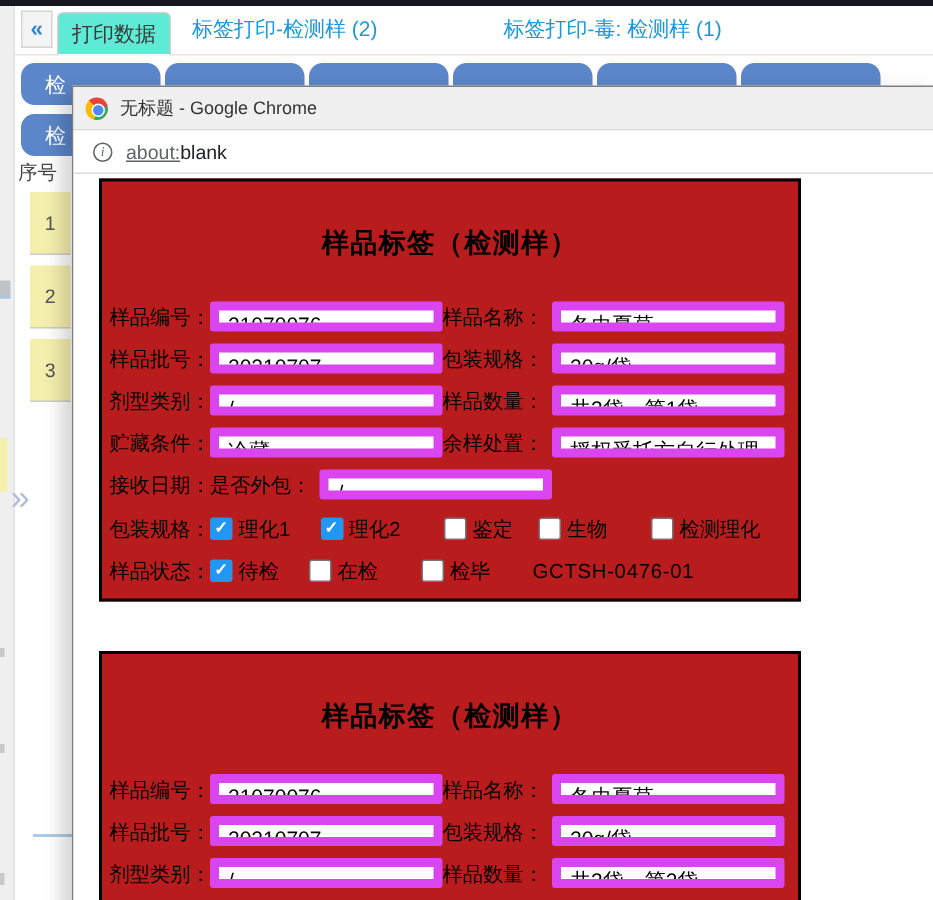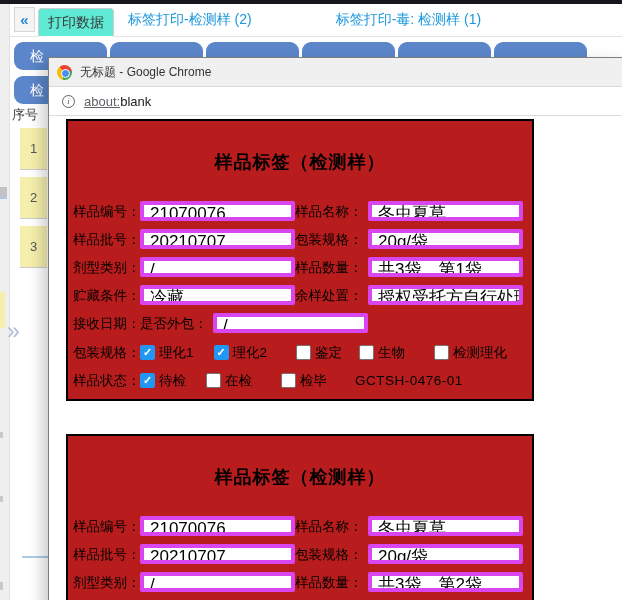--- a/index.html
+++ b/index.html
@@ -61,22 +61,22 @@
 
   .win-page { padding:3px 0 0 17px; background:#fff; }
 
   .label-card { width:468px; border:2px solid #000; background:#b91c1c; padding-bottom:10px; }
   .card2 { margin-top:33px; }
   .card-title { text-align:center; font-size:18px; font-weight:bold; color:#000;
                 margin-top:29px; margin-bottom:27px; letter-spacing:1px; }
   .frow { display:flex; align-items:flex-end; height:20px; margin:0 0 8px 5px; }
   .flabel { width:67px; font-size:13.5px; color:#000; white-space:nowrap; flex:none; }
   .flabel.second { width:73px; margin-left:0; }
-  .fbox { width:155px; height:20px; border:4px solid #d946ef; border-radius:2px; background:#fff;
-          font-size:17px; color:#000; line-height:18px; padding-left:6px; flex:none; overflow:hidden; white-space:nowrap; }
+  .fbox { width:155px; height:20px; border:6px solid #d946ef; border-radius:2px; background:#fff;
+          font-size:14px; color:#000; line-height:18px; padding-left:6px; flex:none; overflow:hidden; white-space:nowrap; }
   .cbrow { display:flex; align-items:center; height:17px; margin:11px 0 0 5px; }
   .cb-option { display:flex; align-items:center; flex:none; }
   .checkbox { width:15px; height:15px; border:1px solid #757575; border-radius:2px; background:#fff;
               display:flex; align-items:center; justify-content:center; flex:none; cursor:pointer; }
   .checkbox .mark { display:none; color:#fff; font-size:11px; font-weight:bold; line-height:1; }
   .checkbox.checked { background:#2196f3; border-color:#2196f3; }
   .checkbox.checked .mark { display:block; }
   .cb-label { font-size:13.5px; color:#000; margin-left:4px; white-space:nowrap; }
   .gap20 { margin-right:20px; } .gap29 { margin-right:29px; } .gap17 { margin-right:17px; }
   .sample-code { font-size:13.5px; color:#000; margin-left:28px; letter-spacing:.5px; }

